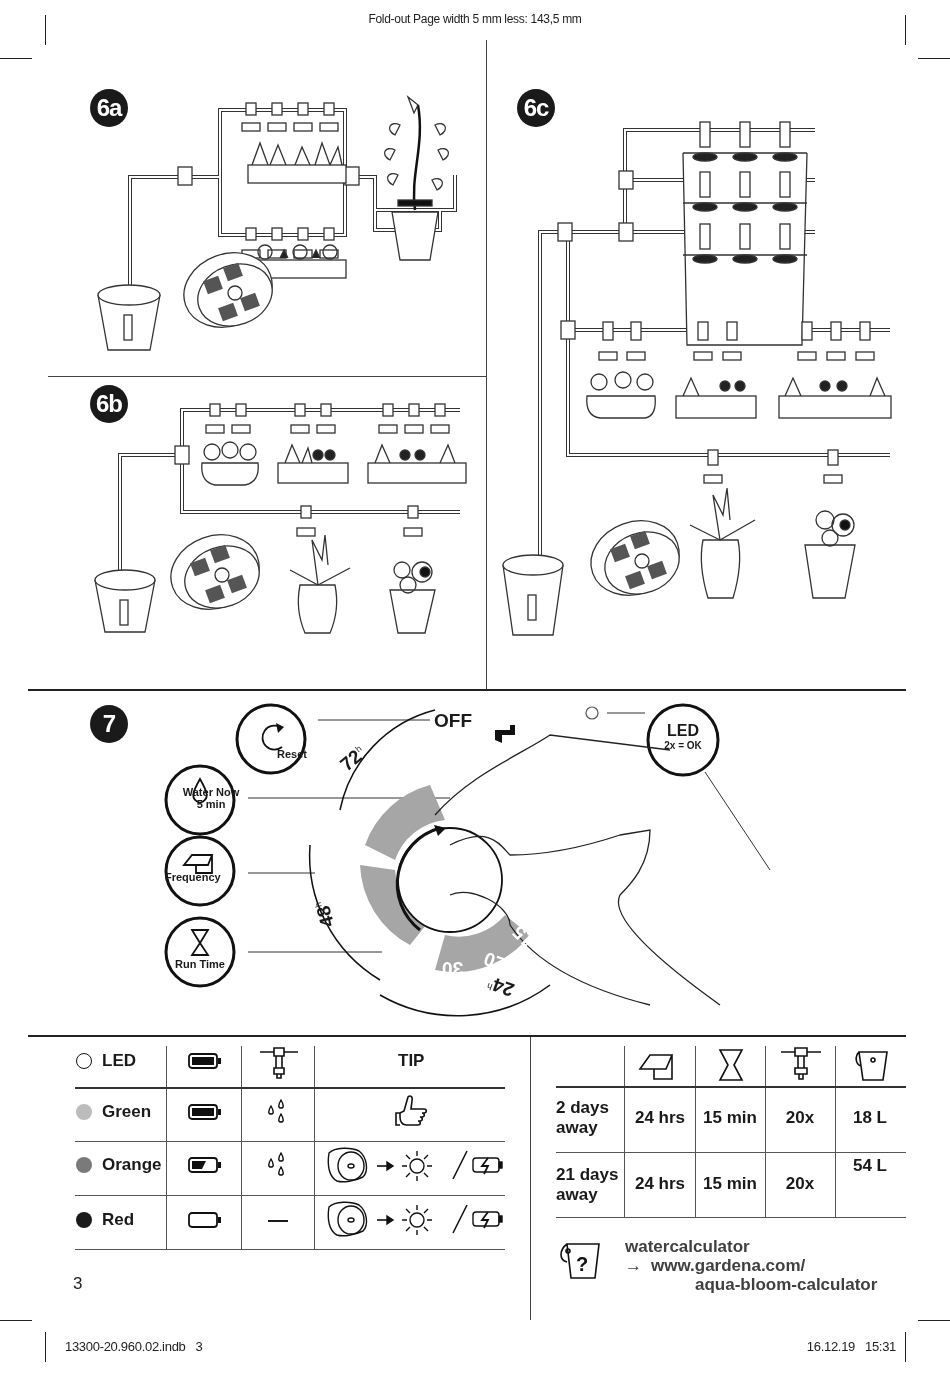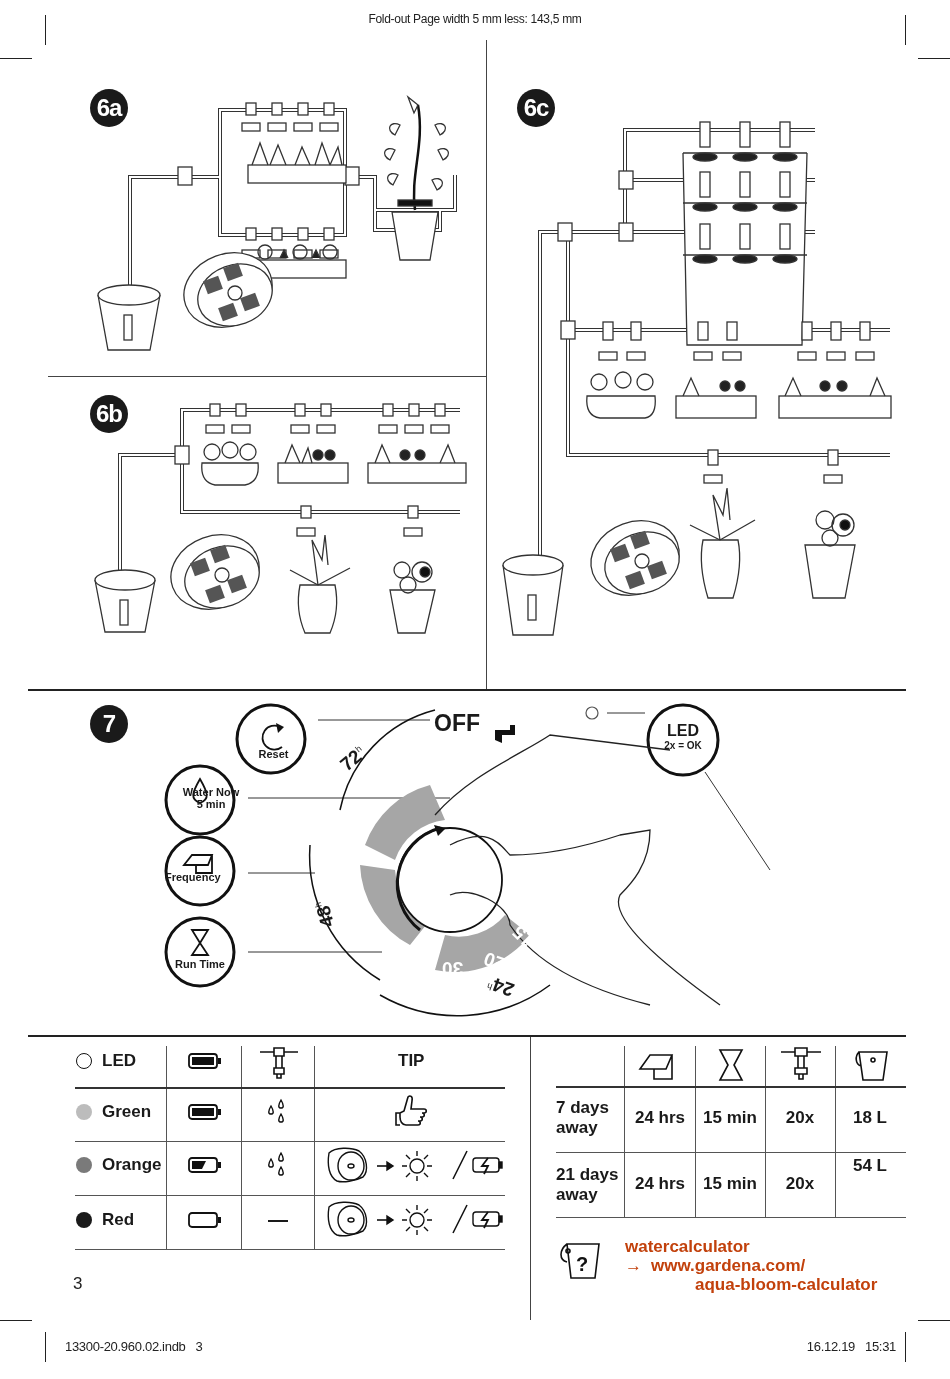--- a/index.html
+++ b/index.html
@@ -8,21 +8,21 @@
   .crop{position:absolute;background:#222;}
   .header-text{position:absolute;top:12px;left:0;width:860px;text-align:center;font-size:12px;color:#222;font-family:"Liberation Sans",sans-serif;letter-spacing:-0.3px;}
   .badge{position:absolute;width:38px;height:38px;border-radius:50%;background:#1a1a1a;color:#fff;font-weight:bold;font-size:24px;text-align:center;line-height:38px;letter-spacing:-1px;font-family:"Liberation Sans",sans-serif;}
   svg text{font-family:"Liberation Sans",sans-serif;}
   .tbl-line{position:absolute;background:#555;}
   .cell-text{position:absolute;font-weight:bold;font-size:17px;color:#1a1a1a;}
   .ctr{text-align:center;}
   .led-dot{position:absolute;width:16px;height:16px;border-radius:50%;}
   .footer{position:absolute;font-size:13px;color:#222;letter-spacing:-0.3px;}
   .pagenum{position:absolute;font-size:17px;color:#222;}
-  .calc-text{position:absolute;font-weight:bold;font-size:17px;line-height:19px;color:#c2410c;}
+  .calc-text{position:absolute;font-weight:bold;font-size:17px;line-height:19px;color:#404040;}
 </style>
 </head>
 <body>
 
 <div class="crop" style="left:45px;top:15px;width:1px;height:30px;"></div>
 <div class="crop" style="left:905px;top:15px;width:1px;height:30px;"></div>
 <div class="crop" style="left:0;top:58px;width:32px;height:1px;"></div>
 <div class="crop" style="left:918px;top:58px;width:32px;height:1px;"></div>
 <div class="crop" style="left:0;top:1320px;width:32px;height:1px;"></div>
 <div class="crop" style="left:918px;top:1320px;width:32px;height:1px;"></div>
@@ -90,21 +90,21 @@
   <ellipse cx="145" cy="200" rx="38" ry="30" transform="rotate(-20 145 200)" fill="#fff"></ellipse>
   <g fill="#555" stroke="none">
     <rect x="115" y="183" width="16" height="14" transform="rotate(-20 123 190)"></rect>
     <rect x="135" y="170" width="16" height="14" transform="rotate(-20 143 177)"></rect>
     <rect x="152" y="200" width="16" height="14" transform="rotate(-20 160 207)"></rect>
     <rect x="130" y="210" width="16" height="14" transform="rotate(-20 138 217)"></rect>
   </g>
   <circle cx="145" cy="198" r="7" fill="#fff"></circle>
 </svg>
 
-<div class="badge" style="left:90px;top:395px;">6b</div>
+<div class="badge" style="left:90px;top:385px;">6b</div>
 <svg class="abs" style="left:90px;top:400px;" width="390" height="240" viewBox="0 0 390 240" fill="none" stroke="#333" stroke-width="1.3">
   <path d="M30 195 V55 H88 M95 55 H92 V10 H370 M92 55 V112 H370" stroke-width="4" stroke="#333"></path>
   <path d="M30 195 V55 H88 M95 55 H92 V10 H370 M92 55 V112 H370" stroke-width="2" stroke="#fff"></path>
   <rect x="85" y="46" width="14" height="18" fill="#fff"></rect>
   <g fill="#fff">
     <rect x="120" y="4" width="10" height="12"></rect>
       <rect x="116" y="25" width="18" height="8"></rect>
     <rect x="146" y="4" width="10" height="12"></rect>
       <rect x="142" y="25" width="18" height="8"></rect>
     <rect x="205" y="4" width="10" height="12"></rect>
@@ -291,28 +291,28 @@
     <circle cx="0" cy="0" r="52" fill="#fff" stroke="#111" stroke-width="1.8"></circle>
     <path d="M -30 50 A 58 58 0 0 1 -10 -52" fill="none" stroke="#111" stroke-width="3"></path>
     <path d="M -16 -55 L -4 -52 L -12 -44 Z" fill="#111"></path>
   </g>
 
   <path d="M345 45 L345 35 L360 35 L360 30 L365 30 L365 40 L352 40 L352 48 Z" fill="#111"></path>
 
   <path d="M285 120 C320 80 370 60 400 40 L520 55 M300 150 C340 130 350 150 360 160 C400 160 440 150 470 140 L500 135 C500 170 480 190 470 200 C460 220 500 260 570 310 M300 200 C320 190 360 210 360 230 C380 260 420 290 500 310" fill="none" stroke="#222" stroke-width="1.3"></path>
 </svg>
 
-<div class="abs" style="left:240px;top:748px;width:67px;text-align:center;font-weight:bold;font-size:11px;">Reset</div>
+<div class="abs" style="left:240px;top:748px;width:67px;text-align:right;font-weight:bold;font-size:11px;">Reset</div>
 <div class="abs" style="left:165px;top:786px;width:92px;text-align:center;font-weight:bold;font-size:11px;line-height:12px;">
   <div>Water Now</div>
   <div>5 min</div>
 </div>
 <div class="abs" style="left:165px;top:871px;width:70px;text-align:left;font-weight:bold;font-size:11px;">Frequency</div>
 <div class="abs" style="left:165px;top:958px;width:70px;text-align:center;font-weight:bold;font-size:11px;">Run Time</div>
-<div class="abs" style="left:434px;top:710px;font-weight:bold;font-size:23px;">OFF</div>
+<div class="abs" style="left:434px;top:710px;font-weight:bold;font-size:19px;">OFF</div>
 <div class="abs" style="left:650px;top:722px;width:66px;text-align:center;font-weight:bold;font-size:16px;">LED</div>
 <div class="abs" style="left:650px;top:740px;width:66px;text-align:center;font-weight:bold;font-size:10px;">2x = OK</div>
 
 <div class="abs" style="left:340px;top:748px;transform:rotate(-40deg);font-weight:bold;font-size:19px;"><span>72</span><sup style="font-size:9px;font-weight:normal;">h</sup></div>
 <div class="abs" style="left:342px;top:805px;transform:rotate(-80deg);font-weight:bold;font-size:19px;color:#fff;">10</div>
 <div class="abs" style="left:366px;top:770px;transform:rotate(-55deg);font-weight:bold;font-size:19px;color:#fff;">15</div>
 <div class="abs" style="left:400px;top:748px;transform:rotate(-20deg);font-weight:bold;font-size:19px;color:#fff;">20</div>
 <div class="abs" style="left:312px;top:903px;transform:rotate(-105deg);font-weight:bold;font-size:19px;"><span>48</span><sup style="font-size:9px;font-weight:normal;">h</sup></div>
 <div class="abs" style="left:332px;top:850px;transform:rotate(-90deg);font-weight:bold;font-size:19px;color:#fff;">30</div>
 <div class="abs" style="left:338px;top:893px;transform:rotate(-110deg);font-weight:bold;font-size:19px;color:#fff;">20</div>
@@ -434,21 +434,21 @@
     </svg>
   <svg class="abs" style="left:779px;top:1046px;" width="44" height="36" fill="none" stroke="#111" stroke-width="1.6">
       <path d="M2 6 H16 M28 6 H42 M16 2 H28 V10 H16 Z M19 10 V22 H25 V10 M16 22 H28 V28 H16 Z M20 28 V33 H24 V28"></path>
     </svg>
   <svg class="abs" style="left:853px;top:1046px;" width="40" height="38" fill="none" stroke="#111" stroke-width="1.6">
       <path d="M6 6 H34 L30 34 H10 Z M6 6 C2 10 2 18 8 20"></path>
       <circle cx="20" cy="14" r="2"></circle>
     </svg>
 
   <div class="cell-text" style="left:556px;top:1098px;line-height:20px;">
-    <div>7 days</div>
+    <div>2 days</div>
     <div>away</div>
   </div>
   <div class="cell-text ctr" style="left:625px;top:1108px;width:70px;">24 hrs</div>
   <div class="cell-text ctr" style="left:695px;top:1108px;width:70px;">15 min</div>
   <div class="cell-text ctr" style="left:765px;top:1108px;width:70px;">20x</div>
   <div class="cell-text ctr" style="left:835px;top:1108px;width:70px;">18 L</div>
 
   <div class="cell-text" style="left:556px;top:1165px;line-height:20px;">
     <div>21 days</div>
     <div>away</div>

